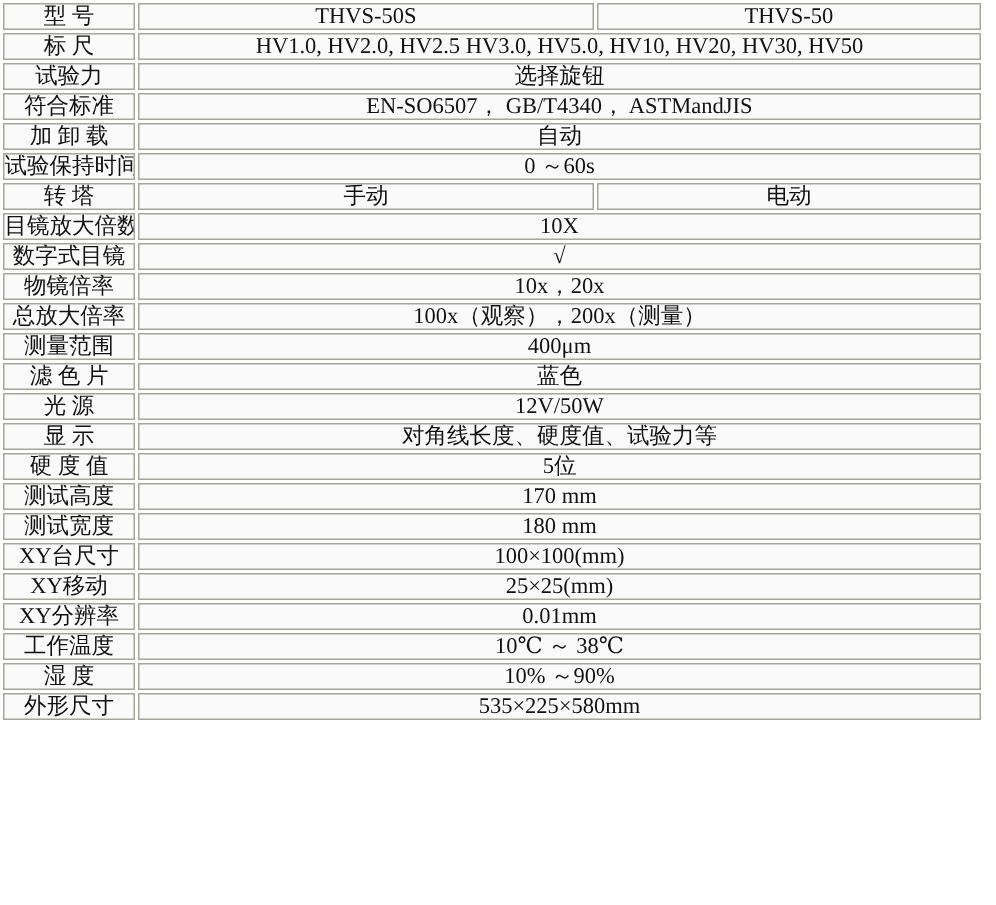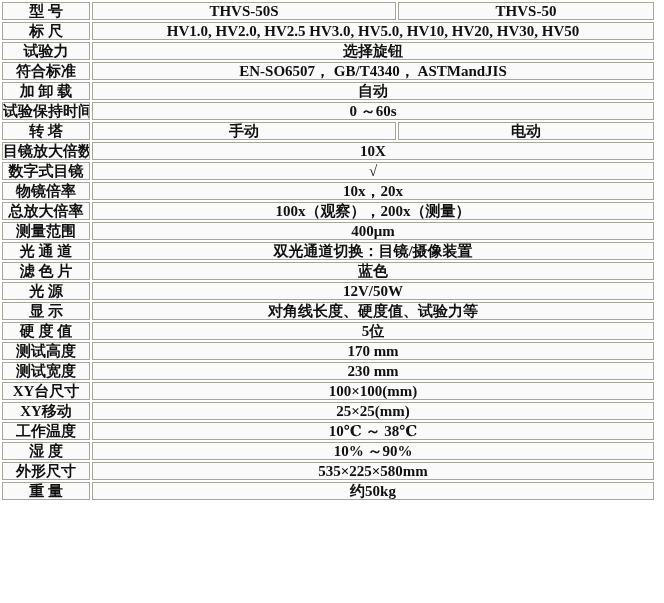--- a/index.html
+++ b/index.html
@@ -11,21 +11,20 @@
     width: 664px;
     height: 603px;
     overflow: hidden;
     font-family: "Liberation Serif", "DejaVu Serif", serif;
   }
   table.spec {
     width: 572px;
     border-collapse: separate;
     border-spacing: 2px;
     table-layout: fixed;
-    font-weight: bold;
   }
   table.spec td {
     border: 1px solid #a6a69b;
     background: #fafafa;
     height: 16px;
     padding: 0;
     text-align: center;
     vertical-align: middle;
     font-size: 15px;
     line-height: 16px;
@@ -91,24 +90,20 @@
       </tr>
       <tr>
         <td>总放大倍率</td>
         <td colspan="2">100x（观察），200x（测量）</td>
       </tr>
       <tr>
         <td>测量范围</td>
         <td colspan="2">400μm</td>
       </tr>
       <tr>
-        <td>光 通 道</td>
-        <td colspan="2">双光通道切换：目镜/摄像装置</td>
-      </tr>
-      <tr>
         <td>滤 色 片</td>
         <td colspan="2">蓝色</td>
       </tr>
       <tr>
         <td>光 源</td>
         <td colspan="2">12V/50W</td>
       </tr>
       <tr>
         <td>显 示</td>
         <td colspan="2">对角线长度、硬度值、试验力等</td>
@@ -116,40 +111,40 @@
       <tr>
         <td>硬 度 值</td>
         <td colspan="2">5位</td>
       </tr>
       <tr>
         <td>测试高度</td>
         <td colspan="2">170 mm</td>
       </tr>
       <tr>
         <td>测试宽度</td>
-        <td colspan="2">230 mm</td>
+        <td colspan="2">180 mm</td>
       </tr>
       <tr>
         <td>XY台尺寸</td>
         <td colspan="2">100×100(mm)</td>
       </tr>
       <tr>
         <td>XY移动</td>
         <td colspan="2">25×25(mm)</td>
+      </tr>
+      <tr>
+        <td>XY分辨率</td>
+        <td colspan="2">0.01mm</td>
       </tr>
       <tr>
         <td>工作温度</td>
         <td colspan="2">10℃ ～ 38℃</td>
       </tr>
       <tr>
         <td>湿 度</td>
         <td colspan="2">10% ～90%</td>
       </tr>
       <tr>
         <td>外形尺寸</td>
         <td colspan="2">535×225×580mm</td>
       </tr>
-      <tr>
-        <td>重 量</td>
-        <td colspan="2">约50kg</td>
-      </tr>
     </tbody>
 </table>
 
 </body></html>

